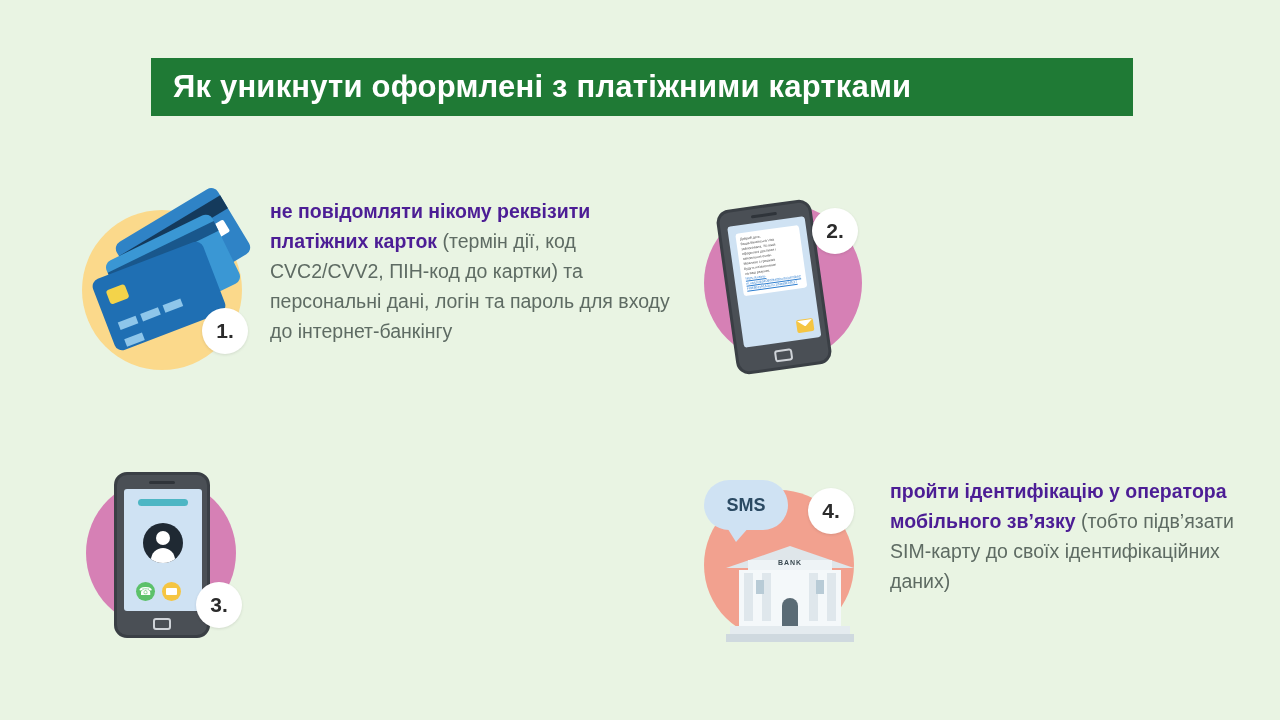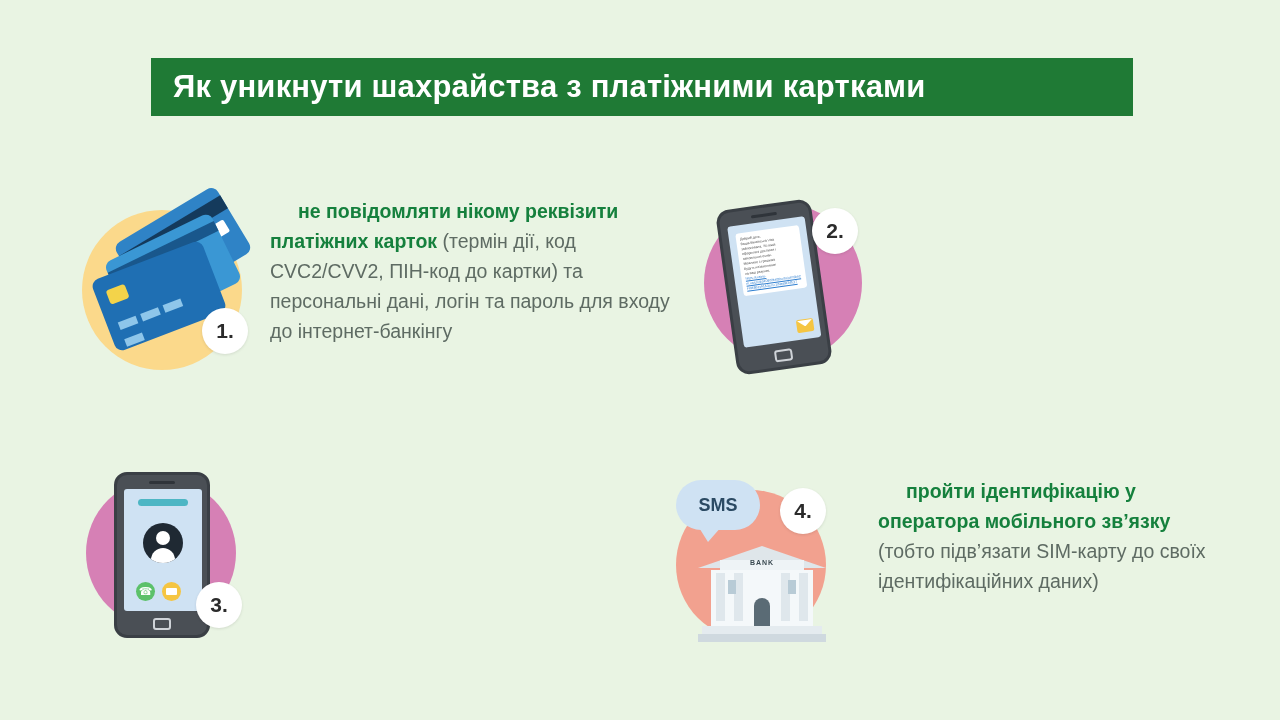--- a/index.html
+++ b/index.html
@@ -39,39 +39,38 @@
 
   
   .item {
     position: absolute;
     display: flex;
     align-items: flex-start;
   }
   .item-1 { left: 70px;  top: 190px; width: 620px; }
   .item-2 { left: 690px; top: 190px; width: 560px; }
   .item-3 { left: 70px;  top: 470px; width: 620px; }
-  .item-4 { left: 662px; top: 470px; width: 560px; gap: 16px; }
+  .item-4 { left: 690px; top: 470px; width: 560px; }
 
   .art {
     position: relative;
     width: 200px;
     height: 200px;
     flex: 0 0 200px;
   }
 
   .text-col {
     padding-top: 6px;
     font-size: 19.5px;
     line-height: 30px;
     color: #5e6b63;
   }
   .text-col .lead {
-    color: #15803d;
+    color: #4c1d95;
     font-weight: bold;
-    margin-left: 28px;
   }
 
   
   .badge {
     position: absolute;
     width: 46px;
     height: 46px;
     border-radius: 50%;
     background: #ffffff;
     color: #2b2b2b;
@@ -258,21 +257,21 @@
     border-right: 14px solid transparent;
     border-top: 16px solid #cfe2f3;
   }
 </style>
 </head>
 <body>
 
 <div class="page">
 
   <div class="title-bar">
-    <h1>Як уникнути шахрайства з платіжними картками</h1>
+    <h1>Як уникнути оформлені з платіжними картками</h1>
   </div>
 
   <div class="item item-1">
     <div class="art">
       <div class="circle circle-yellow" style="left:12px; top:20px; width:160px; height:160px;"></div>
       <div class="cards-wrap">
         <div class="card card-back">
           <div class="stripe"></div>
           <div class="cvv">
               <span>CVV</span>

